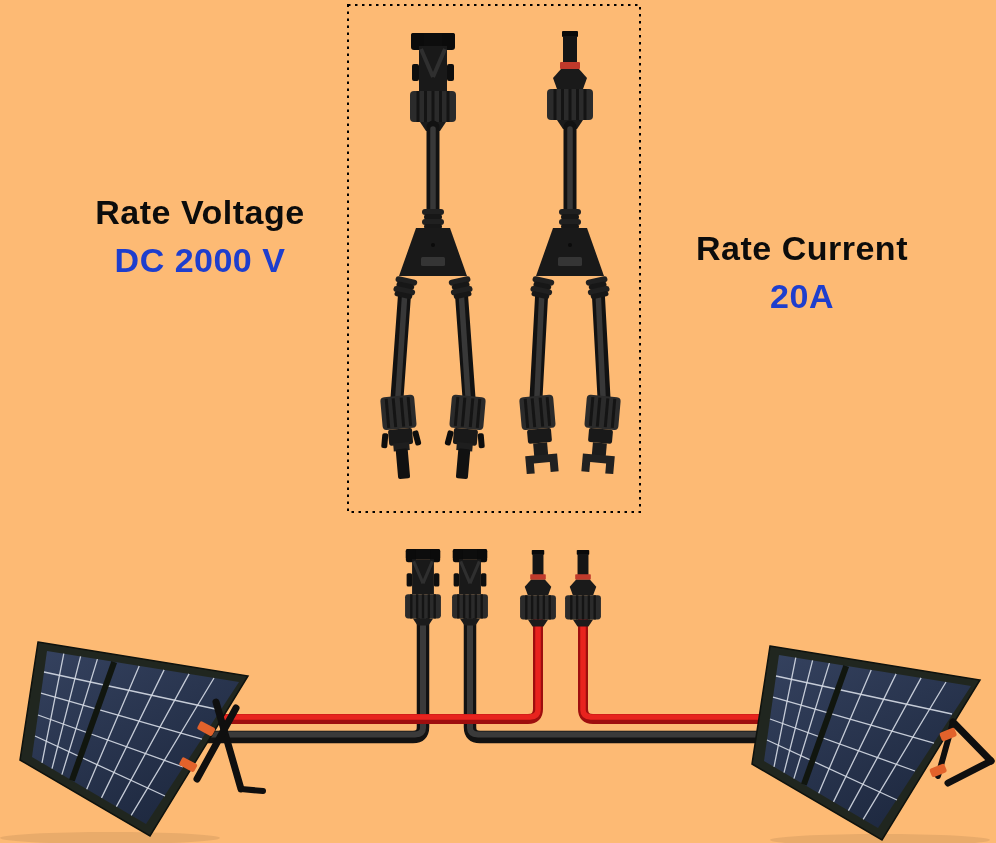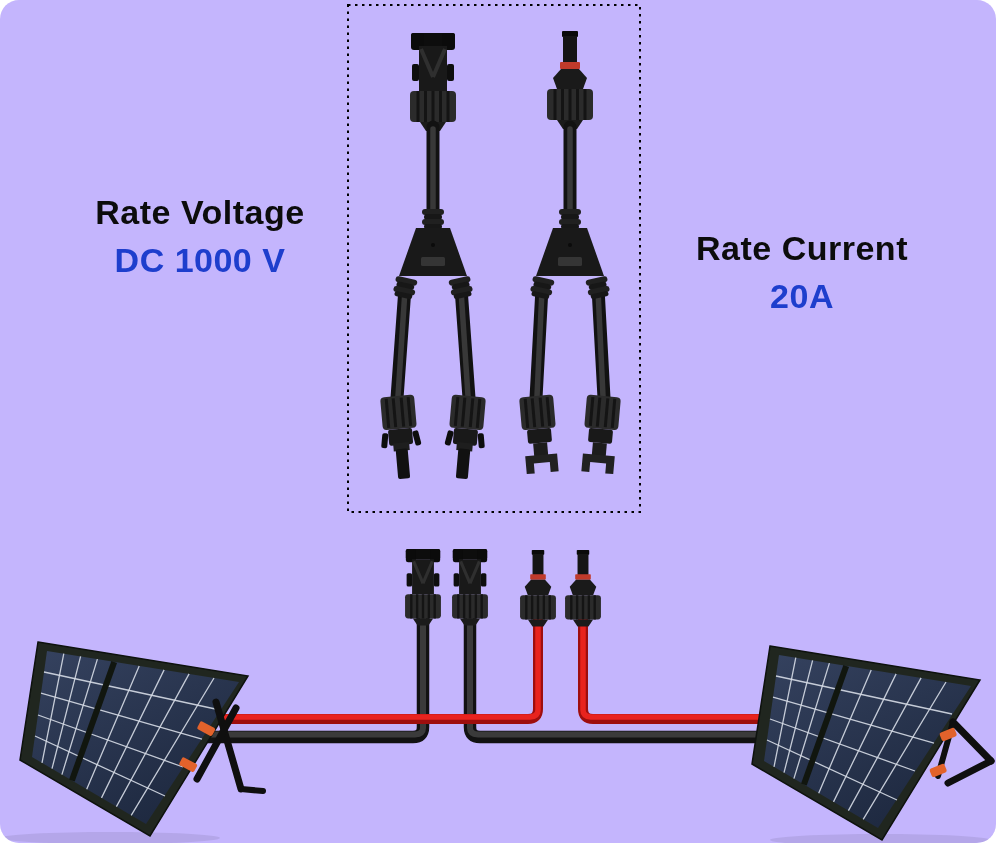--- a/index.html
+++ b/index.html
@@ -1,17 +1,17 @@
 <!DOCTYPE html>
 <html><head>
 <meta charset="utf-8">
 <style>
   html,body{margin:0;padding:0;background:#fff;}
-  .stage{position:relative;width:996px;height:843px;background:#c4b5fd;overflow:hidden;
-         font-family:"Liberation Sans",sans-serif;border-radius:19px;}
+  .stage{position:relative;width:996px;height:843px;background:#fdba74;overflow:hidden;
+         font-family:"Liberation Sans",sans-serif;}
   .scene{position:absolute;left:0;top:0;}
   .spec{position:absolute;width:324px;text-align:center;font-weight:700;}
   .spec .t{font-size:34px;color:#0c0c0c;line-height:40px;letter-spacing:0.5px;}
   .spec .v{font-size:34px;color:#1e3ecd;line-height:40px;margin-top:8px;letter-spacing:0.5px;}
   #spec-voltage{left:38px;top:192px;}
   #spec-current{left:640px;top:192px;margin-top:36px;}
   
   .ko{stroke:#121212;stroke-width:12.5;fill:none;stroke-linecap:round;}
   .ki{stroke:#3a3a3a;stroke-width:6;fill:none;stroke-linecap:round;}
   .ro{stroke:#9e0e0e;stroke-width:10;fill:none;stroke-linecap:round;}
@@ -185,20 +185,20 @@
         <path d="M991,761 L948,783" stroke="#0f0f0f" stroke-width="7" stroke-linecap="round" fill="none"></path>
         <path d="M953,722 L938,776" stroke="#0f0f0f" stroke-width="6" stroke-linecap="round" fill="none"></path>
         <rect x="940" y="730" width="16" height="9" rx="2" fill="#e2622b" transform="rotate(-22 948 734)"></rect>
         <rect x="930" y="766" width="16" height="9" rx="2" fill="#e2622b" transform="rotate(-22 938 770)"></rect>
       </g>
     </g>
   </svg>
 
   <div class="spec" id="spec-voltage">
     <div class="t">Rate Voltage</div>
-    <div class="v">DC 1000 V</div>
+    <div class="v">DC 2000 V</div>
   </div>
   <div class="spec" id="spec-current">
     <div class="t">Rate Current</div>
     <div class="v">20A</div>
   </div>
 
 </div>
 
 </body></html>

